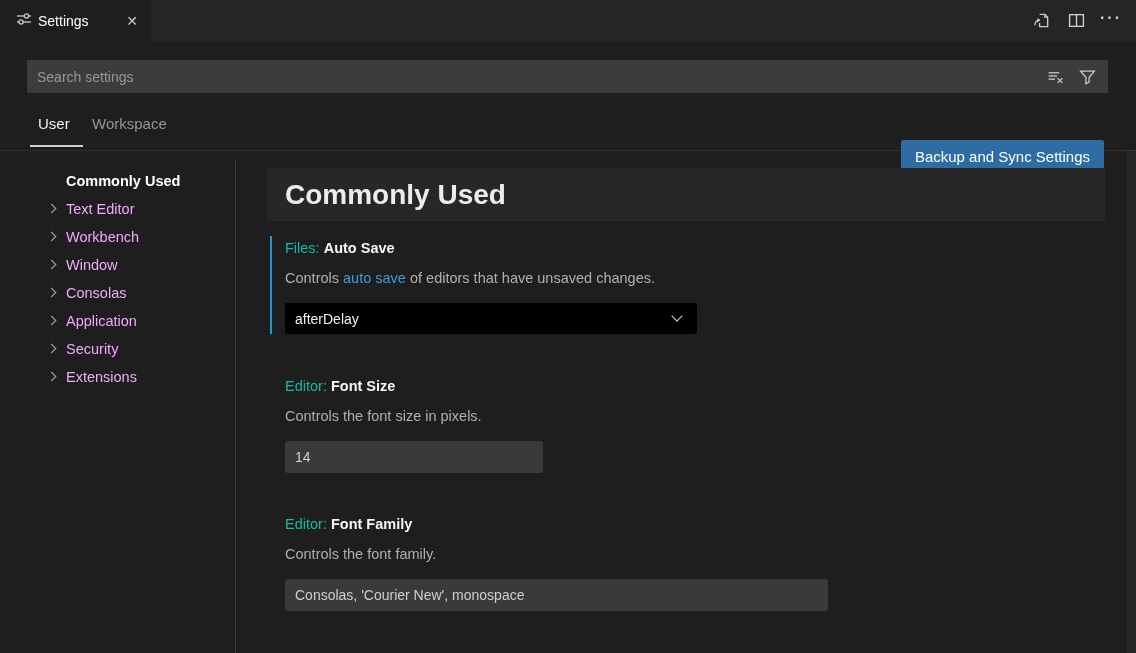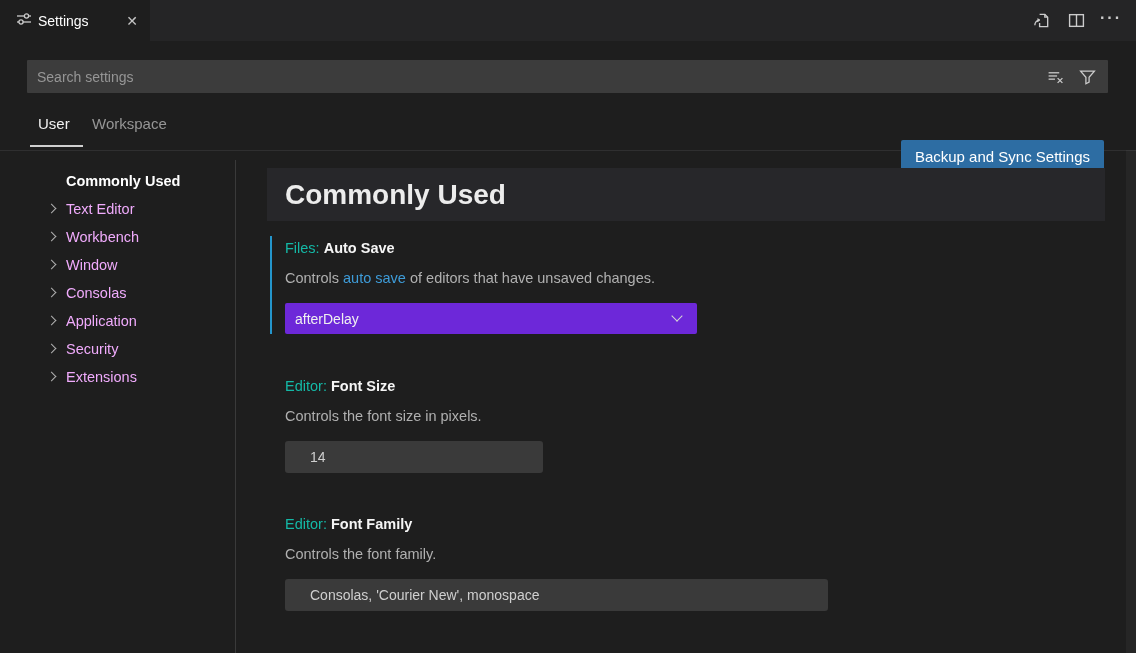--- a/index.html
+++ b/index.html
@@ -66,31 +66,31 @@
 
   .setting-item { position:absolute; left:285px; width:820px; }
   .setting-label { font-size:14.5px; }
   .setting-category { color:#14b8a6; }
   .setting-name { color:#f5f5f5; font-weight:bold; }
   .setting-desc { position:absolute; top:30px; left:0; font-size:14.5px; color:#b0b0b0; white-space:nowrap; }
   .setting-link { color:#3e9cd9; cursor:pointer; }
   .modified-bar { position:absolute; left:270px; width:2px; background:#2496cc; }
 
   .select-box {
-    position:absolute; top:63px; left:0; width:412px; height:31px; background:#6d28d9;
+    position:absolute; top:63px; left:0; width:412px; height:31px; background:#000000;
     border-radius:2px; display:flex; align-items:center; cursor:pointer;
   }
   .select-value { color:#f0f0f0; font-size:14px; padding-left:10px; }
   .select-chevron {
     position:absolute; right:16px; top:9px; width:8px; height:8px;
     border-right:1.6px solid #d4d4d4; border-bottom:1.6px solid #d4d4d4; transform:rotate(45deg);
   }
   .text-input {
     position:absolute; top:63px; left:0; height:32px; background:#3a3a3a;
-    border:none; outline:none; border-radius:3px; color:#cfcfcf; font-size:14px; padding:0 25px;
+    border:none; outline:none; border-radius:3px; color:#cfcfcf; font-size:14px; padding:0 10px;
     font-family:"Liberation Sans","DejaVu Sans",sans-serif;
   }
   .input-size { width:258px; }
   .input-family { width:543px; }
 
   .scrollbar { position:absolute; right:0; top:150px; width:10px; height:503px; background:rgba(121,121,121,0.10); }
 </style>
 </head>
 <body>
 

